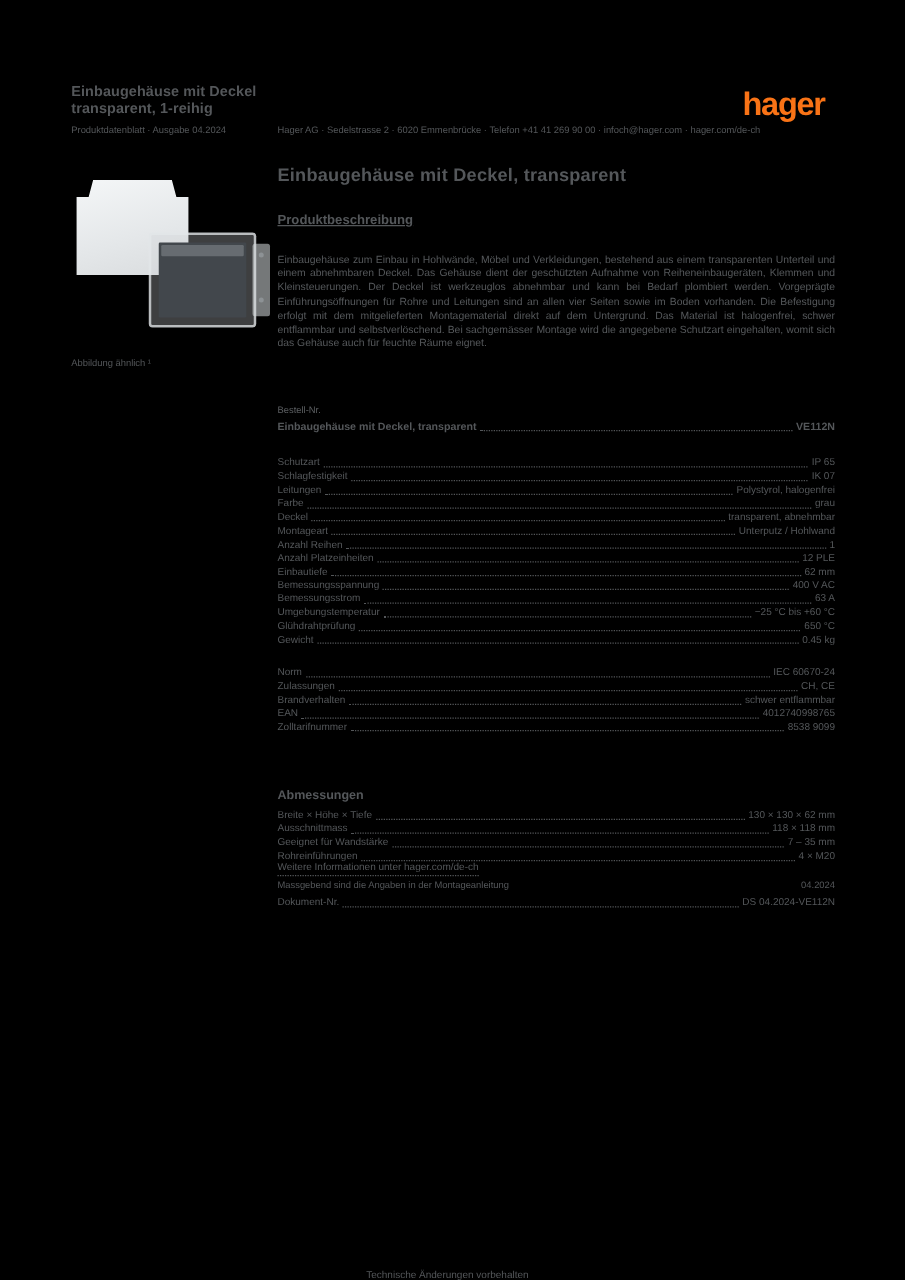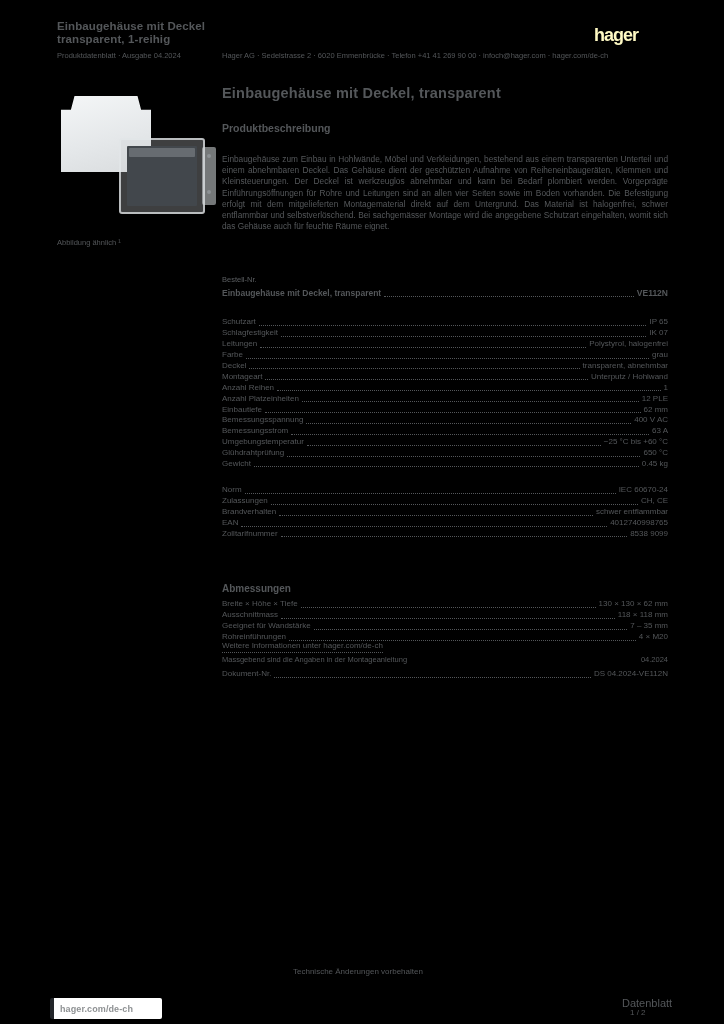--- a/index.html
+++ b/index.html
@@ -2,47 +2,47 @@
 <html><head>
 <meta charset="utf-8">
 <style>
   html,body{margin:0;padding:0;}
   body{
     width:724px;height:1024px;position:relative;overflow:hidden;
     background:#000000;
     font-family:"Liberation Sans", sans-serif;
     color:#54575a;
   }
-  .abs{position:absolute;}
+  .abs{position:absolute;margin-top:48px;}
 
   
   #hdr-left{left:57px;top:20px;width:170px;}
   .hdr-line{font-size:11.5px;font-weight:bold;line-height:13px;letter-spacing:.1px;}
   .hdr-sub{font-size:7.5px;line-height:9px;margin-top:5px;white-space:nowrap;}
-  #logo{left:594px;top:22px;font-size:18px;font-weight:bold;letter-spacing:-1px;color:#fef9c3;line-height:26px;}
+  #logo{left:594px;top:22px;font-size:26px;font-weight:bold;letter-spacing:-1px;color:#f97316;line-height:26px;}
   #address{left:222px;top:51px;width:446px;font-size:7.5px;line-height:9px;white-space:nowrap;overflow:hidden;color:#54575a;}
 
   
   #prod-img{left:57px;top:94px;width:146px;height:122px;}
   .box-back{position:absolute;left:4px;top:2px;width:90px;height:76px;
     background:linear-gradient(165deg,#f4f6f7 0%,#e4e7e9 60%,#d9dcde 100%);
     clip-path:polygon(0 18%,11% 18%,15% 0,85% 0,89% 18%,100% 18%,100% 100%,0 100%);}
   .box-front{position:absolute;left:62px;top:44px;width:82px;height:72px;
     background:rgba(205,210,213,0.30);
     border:2px solid rgba(228,232,234,0.75);border-radius:3px;}
   .box-front-inner{position:absolute;left:6px;top:6px;right:6px;bottom:6px;background:#42474c;border-radius:1px;}
   .box-front-strip{position:absolute;left:8px;top:8px;right:8px;height:9px;background:#676c71;border-radius:1px;}
   .box-flange{position:absolute;right:-13px;top:7px;width:14px;height:58px;
     background:rgba(214,218,220,0.55);border-radius:2px;}
   .flange-dot{position:absolute;right:-8px;width:4px;height:4px;border-radius:50%;background:#8d9궁295;background:#8d9295;}
   #img-caption{left:57px;top:238px;font-size:7.5px;line-height:9px;}
 
   
   #main-title{left:222px;top:85px;width:446px;font-size:14.5px;font-weight:bold;letter-spacing:.2px;}
-  #subhead{left:222px;top:122px;font-size:10.5px;font-weight:bold;}
+  #subhead{left:222px;top:122px;font-size:10.5px;font-weight:bold;text-decoration:underline;}
   #desc{left:222px;top:154px;width:446px;height:93px;overflow:hidden;
     font-size:8.3px;line-height:11.2px;text-align:justify;color:#55585b;}
 
   #order-label{left:222px;top:275px;font-size:7.5px;color:#5c5f62;}
   .rowgroup{width:446px;}
   .row{display:flex;align-items:flex-end;height:10.9px;font-size:8px;line-height:9.5px;}
   .row .lbl{white-space:nowrap;}
   .row .leader{flex:1;border-bottom:1px dotted #54575a;margin:0 3px 1px 3px;min-width:10px;}
   .row .val{white-space:nowrap;}
   .row.bold{font-weight:bold;font-size:8.5px;height:12px;}

